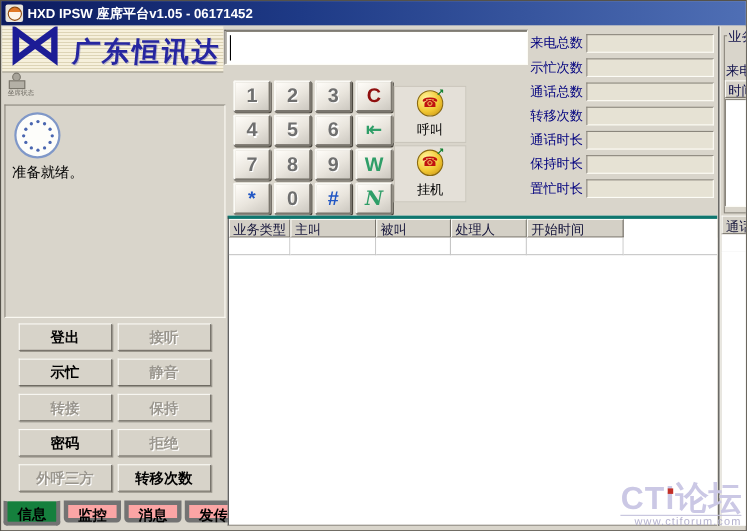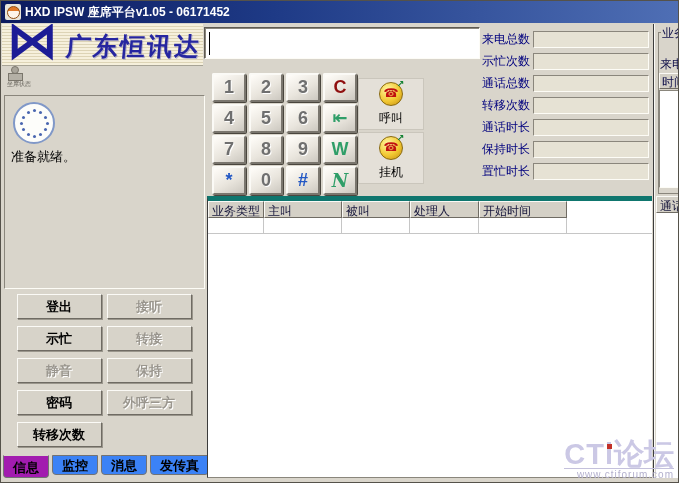--- a/index.html
+++ b/index.html
@@ -66,26 +66,26 @@
       -11px 6px 0 #4a66b0,-13px 0 0 #4a66b0,-11px -6px 0 #4a66b0,-6px -11px 0 #4a66b0;}
   .status-text{position:absolute;left:6px;top:52px;font-size:13px;color:#000;}
   .btn-grid{position:absolute;left:0;top:293px;width:206px;display:grid;
     grid-template-columns:85px 85px;column-gap:5px;row-gap:7px;justify-content:center;}
   .abtn{height:25px;box-sizing:border-box;background:#d7d3c9;cursor:default;font-family:inherit;
     border:1px solid;border-color:#fbfaf6 #6f6b63 #6f6b63 #fbfaf6;box-shadow:1px 1px 0 #9a968c;
     font-size:13px;font-weight:bold;color:#000;text-align:center;padding:0;}
   .abtn.disabled{color:#9a968e;text-shadow:1px 1px 0 #fff;}
   
   .tab-bar{position:absolute;left:2px;top:454px;height:26px;display:flex;align-items:flex-start;}
-  .tab{box-sizing:border-box;height:20px;margin-right:3px;padding:1px 9px 0 9px;background:#3b82f6;cursor:default;
-    border:1px solid #737373;border-radius:0 0 4px 4px;font-size:13px;font-weight:bold;color:#000;}
-  .tab.active{height:23px;background:#a21caf;border-top:1px solid #d9d5cb;padding-top:3px;font-family:Liberation Serif, serif;}
+  .tab{box-sizing:border-box;height:20px;margin-right:3px;padding:1px 9px 0 9px;background:#fca5a5;cursor:default;
+    border:4px solid #737373;border-radius:0 0 4px 4px;font-size:13px;font-weight:bold;color:#000;}
+  .tab.active{height:23px;background:#15803d;border-top:1px solid #d9d5cb;padding-top:3px;font-family:Liberation Serif, serif;}
   
   .call-table{position:absolute;left:206px;top:195px;width:445px;height:282px;background:#fff;overflow:hidden;
-    border-left:1px solid #3c3c3c;border-top:5px solid #0f766e;border-bottom:1px solid #8a867c;box-sizing:border-box;}
+    border-left:1px solid #3c3c3c;border-top:3px solid #0f766e;border-bottom:1px solid #8a867c;box-sizing:border-box;}
   .thead{display:flex;height:17px;}
   .th{flex:none;box-sizing:border-box;background:#d4d0c6;white-space:nowrap;overflow:hidden;cursor:default;
     border:1px solid;border-color:#fbfaf6 #6f6b63 #6f6b63 #fbfaf6;font-size:12px;color:#14143a;padding:1px 3px 0 3px;}
   .trow{display:flex;height:16px;}
   .td{flex:none;box-sizing:border-box;background:#fff;border-right:1px solid #c6c6c6;border-bottom:1px solid #c6c6c6;}
   
   .right-pane{position:absolute;left:652px;top:23px;width:27px;height:454px;background:#d9d5cb;
     border-left:1px solid #3c3c3c;box-shadow:inset 1px 0 0 #fbfaf6;box-sizing:border-box;}
   .biz-border{position:absolute;left:4px;top:8px;width:60px;height:160px;border:1px solid #8a867c;}
   .biz-legend{position:absolute;left:7px;top:1px;font-size:12px;color:#10104a;background:#d9d5cb;padding:0 1px;white-space:nowrap;}
@@ -205,24 +205,25 @@
     <div class="clock">
         <span class="dots"></span>
       </div>
     <div class="status-text">准备就绪。</div>
   </div>
 
   <div class="btn-grid">
       <button class="abtn">登出</button>
       <button class="abtn disabled">接听</button>
       <button class="abtn">示忙</button>
+      <button class="abtn disabled">静音</button>
       <button class="abtn disabled">转接</button>
-      <button class="abtn disabled">静音</button>
       <button class="abtn disabled">保持</button>
       <button class="abtn">密码</button>
+      <button class="abtn disabled">拒绝</button>
       <button class="abtn disabled">外呼三方</button>
       <button class="abtn">转移次数</button>
     </div>
 
   <div class="tab-bar">
       <div class="tab active">信息</div>
       <div class="tab">监控</div>
       <div class="tab">消息</div>
       <div class="tab">发传真</div>
     </div>

